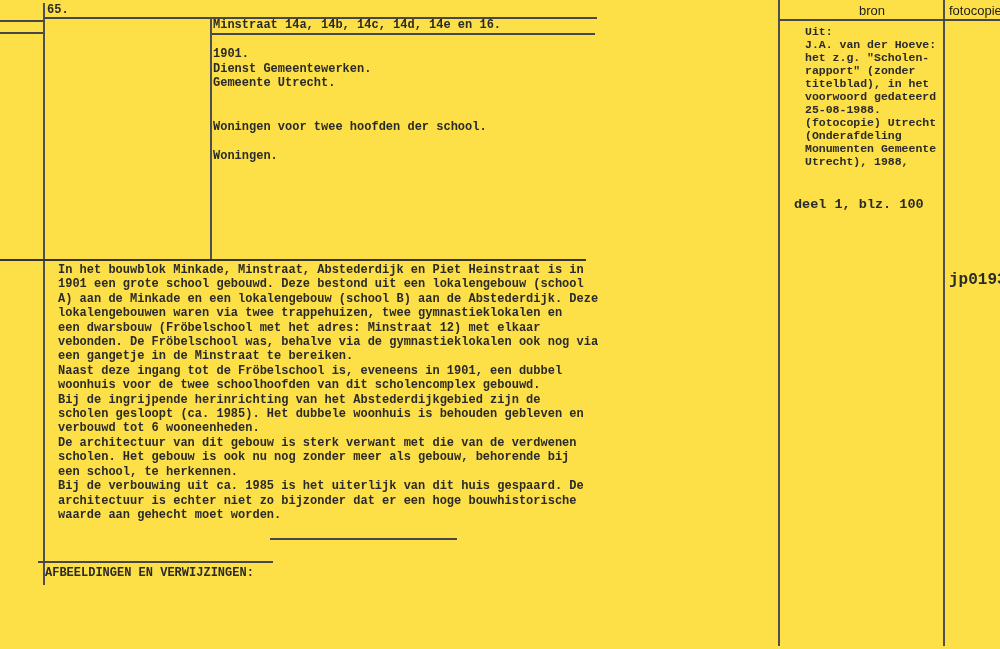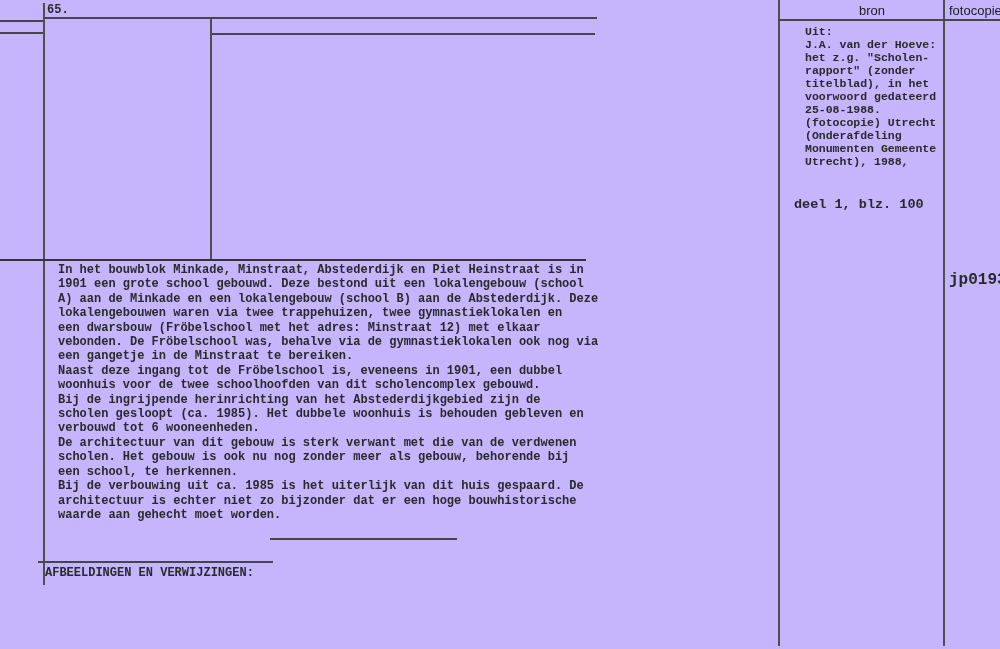--- a/index.html
+++ b/index.html
@@ -1,19 +1,19 @@
 <!DOCTYPE html>
 <html><head>
 <meta charset="utf-8">
 <style>
   html,body{margin:0;padding:0;}
   .page{
     position:relative;
     width:1000px;height:649px;
-    background:#c4b5fd;
+    background:#fde047;
     overflow:hidden;
     font-family:"Liberation Mono", monospace;
     color:#262626;
   }
   .tw{
     position:absolute;
     font-family:"Liberation Mono", monospace;
     font-weight:bold;
     color:#2a2a2a;
     white-space:pre;
@@ -45,20 +45,36 @@
   <div class="tw page-num" style="left:47px;top:4px;">65.</div>
 
   <div class="rule" style="left:43px;top:17px;width:554px;height:1.5px;"></div>
   <div class="rule" style="left:0px;top:20px;width:43px;height:1.5px;"></div>
   <div class="rule" style="left:0px;top:32px;width:43px;height:1.5px;"></div>
   <div class="rule" style="left:210px;top:33px;width:385px;height:1.5px;"></div>
   <div class="vline" style="left:43px;top:3px;width:1.5px;height:582px;"></div>
   <div class="vline" style="left:210px;top:17px;width:1.5px;height:244px;"></div>
   <div class="rule thick" style="left:0px;top:259px;width:586px;height:2px;"></div>
 
+  <pre class="tw form-text" style="left:213px;top:18px;">Minstraat 14a, 14b, 14c, 14d, 14e en 16.
+
+1901.
+Dienst Gemeentewerken.
+Gemeente Utrecht.
+
+
+Woningen voor twee hoofden der school.
+
+Woningen.
+
+
+
+
+
+</pre>
 
   <pre class="tw body-text" style="left:46px;top:263px;">In het bouwblok Minkade, Minstraat, Abstederdijk en Piet Heinstraat is in
 1901 een grote school gebouwd. Deze bestond uit een lokalengebouw (school
 A) aan de Minkade en een lokalengebouw (school B) aan de Abstederdijk. Deze
 lokalengebouwen waren via twee trappehuizen, twee gymnastieklokalen en
 een dwarsbouw (Fröbelschool met het adres: Minstraat 12) met elkaar
 vebonden. De Fröbelschool was, behalve via de gymnastieklokalen ook nog via
 een gangetje in de Minstraat te bereiken.
 Naast deze ingang tot de Fröbelschool is, eveneens in 1901, een dubbel
 woonhuis voor de twee schoolhoofden van dit scholencomplex gebouwd.

